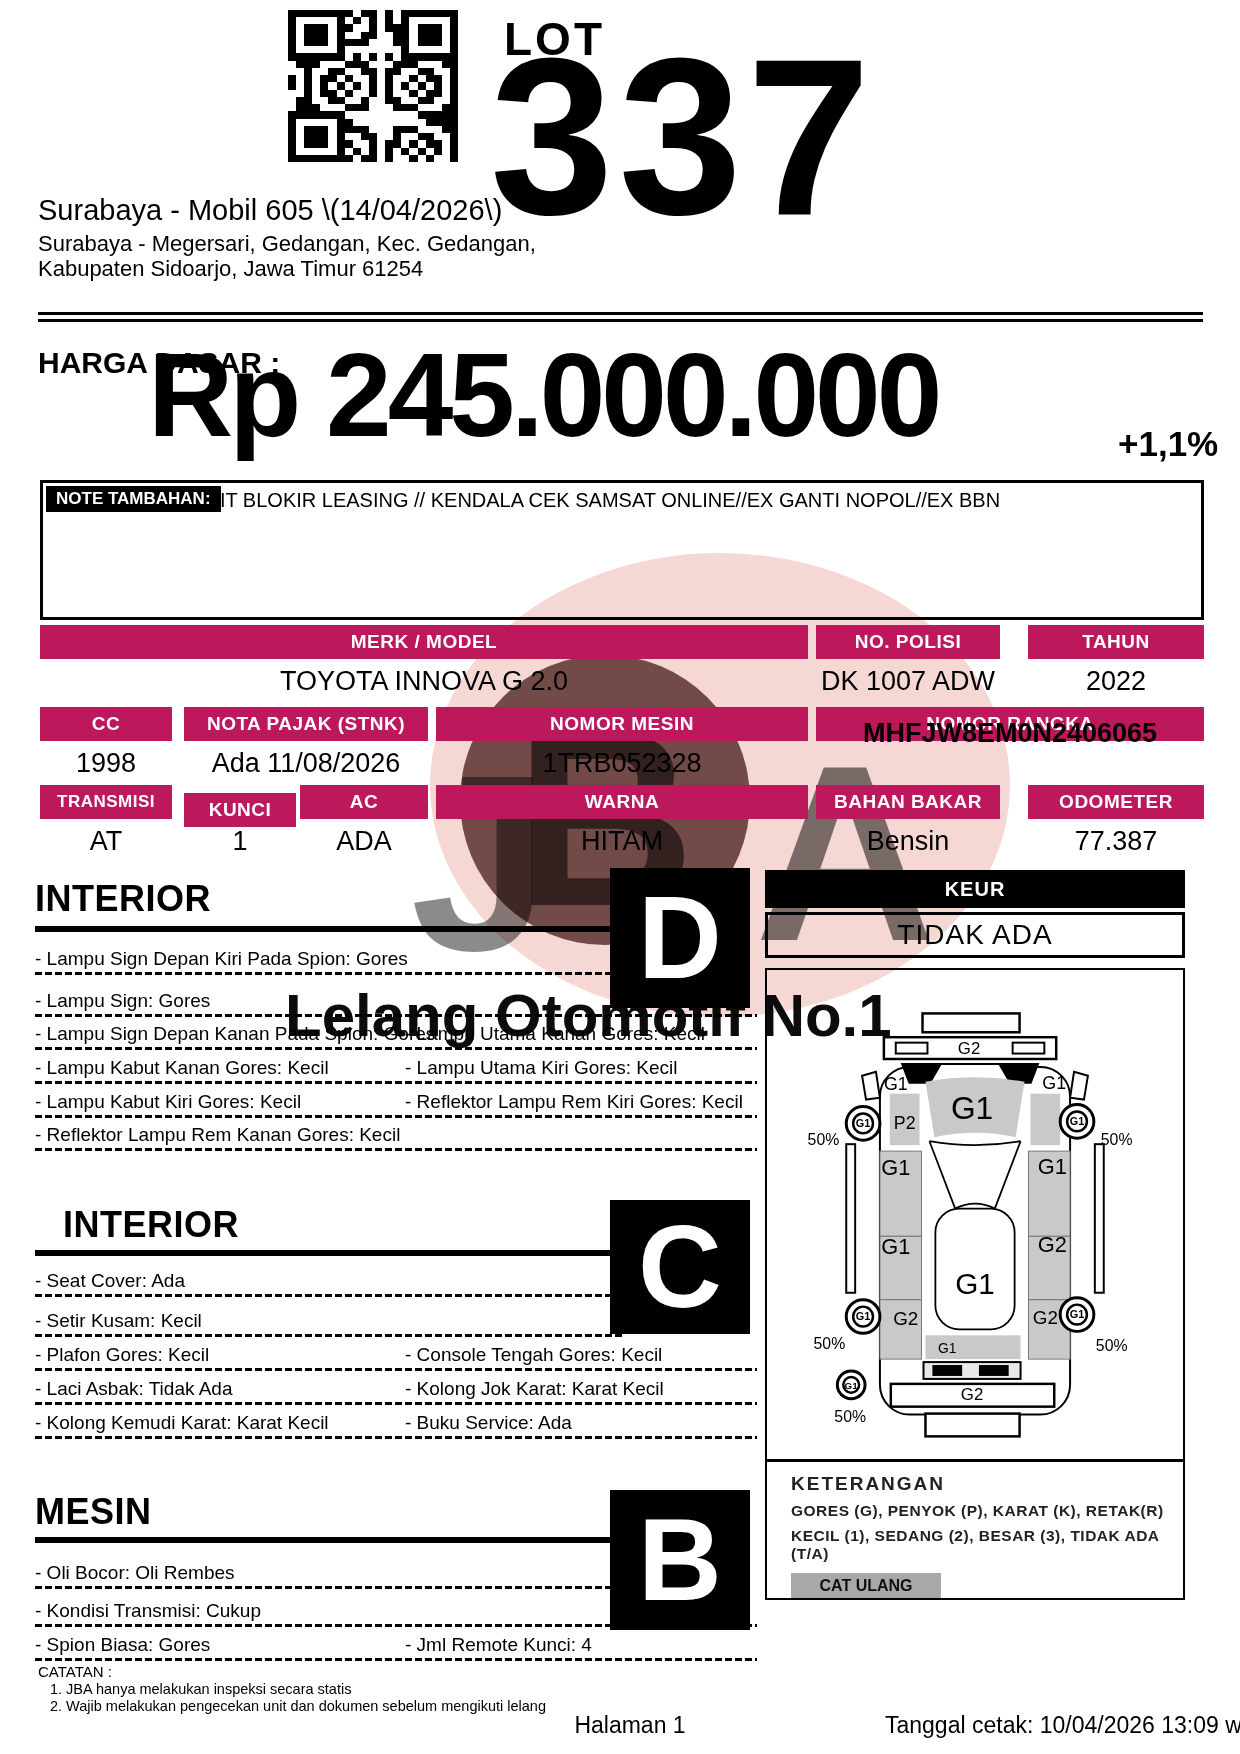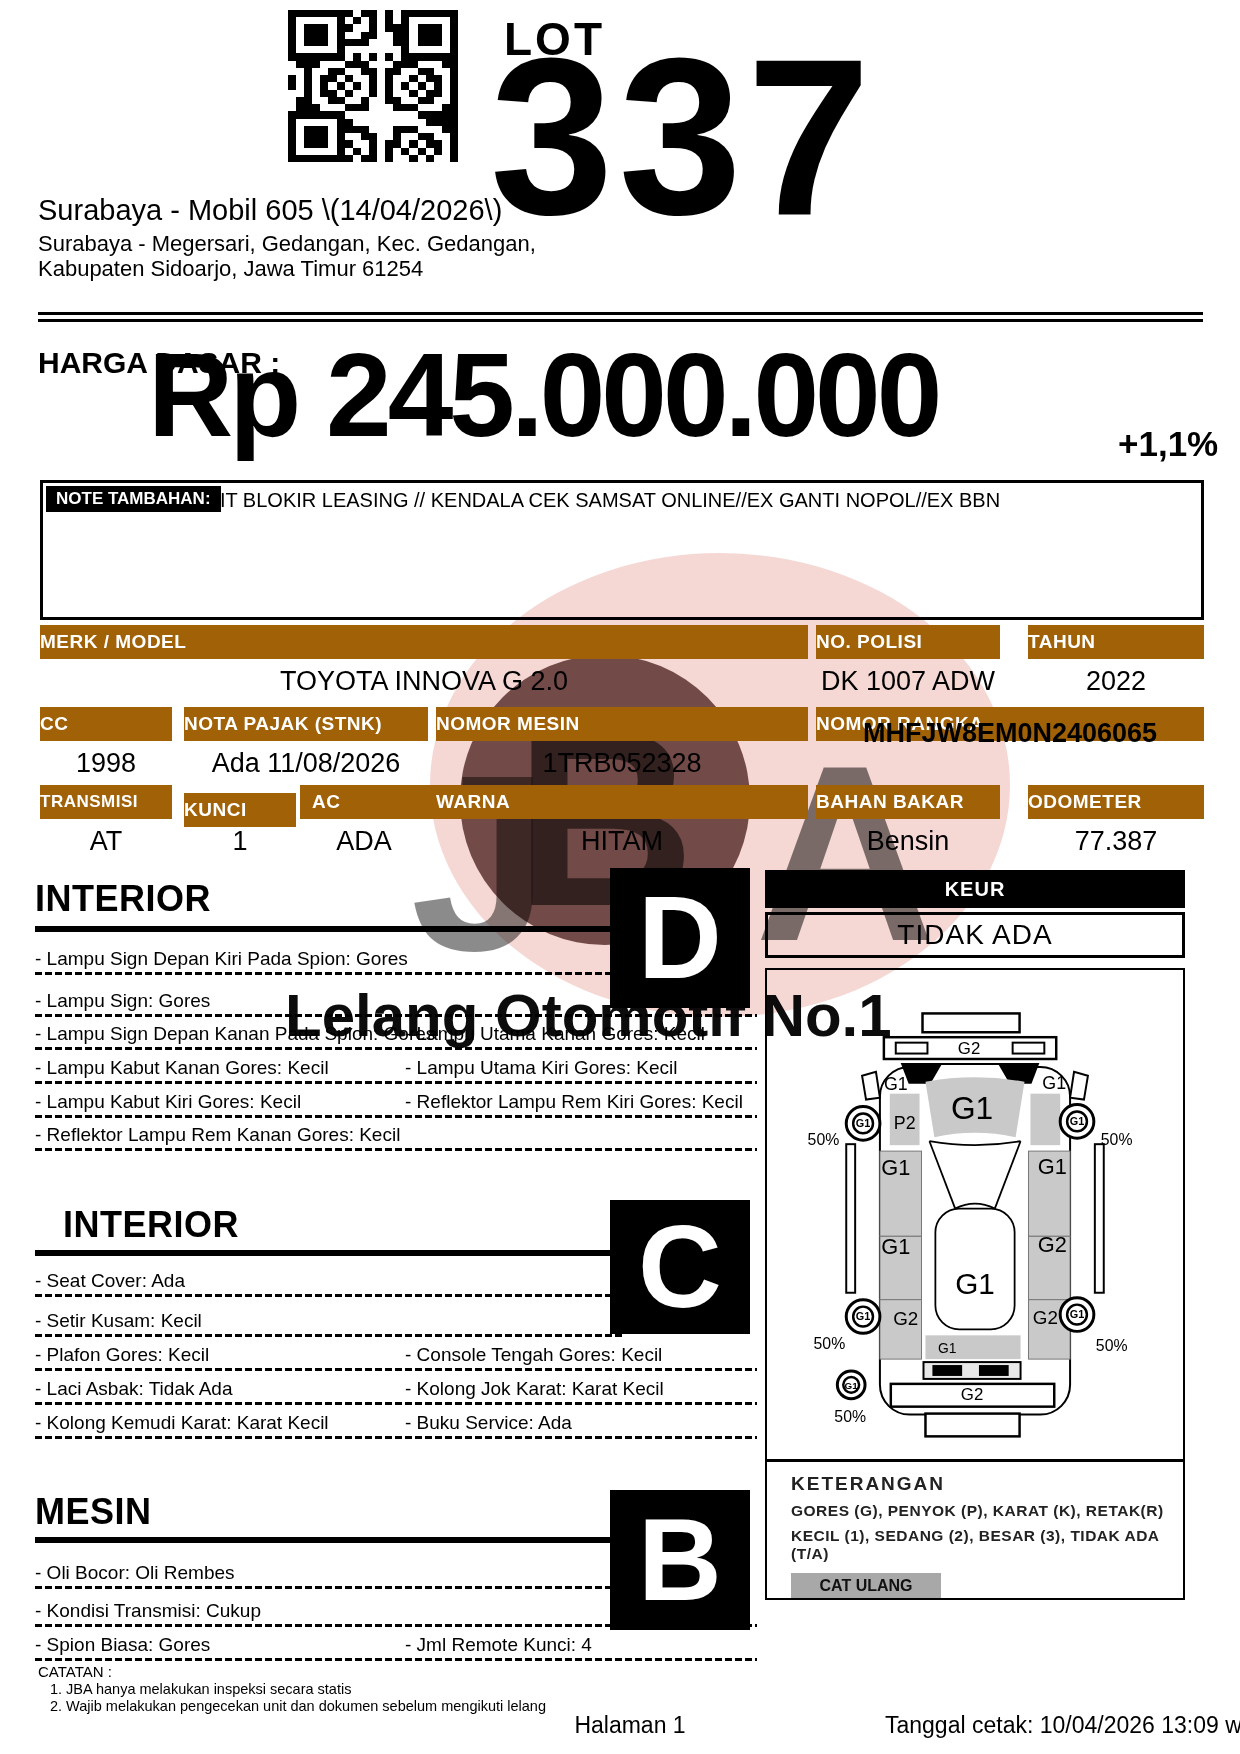--- a/index.html
+++ b/index.html
@@ -18,22 +18,22 @@
   .rule{position:absolute;left:38px;width:1165px;height:3px;background:#000;}
   .harga-label{position:absolute;left:38px;top:346px;font-size:30px;font-weight:bold;}
   .price{position:absolute;left:148px;top:336px;font-size:118px;font-weight:bold;line-height:1;letter-spacing:-4px;}
   .increment{position:absolute;left:1118px;top:424px;font-size:35px;font-weight:bold;}
   
   .note-box{position:absolute;left:40px;top:480px;width:1158px;height:134px;border:3px solid #000;}
   .note-label{position:absolute;left:3px;top:3px;background:#000;color:#fff;font-size:17px;font-weight:bold;
               padding:3px 10px;z-index:2;}
   .note-text{position:absolute;left:148px;top:6px;font-size:20px;white-space:nowrap;z-index:1;}
   
-  .hc{position:absolute;height:34px;line-height:34px;background:#a16207;color:#fff;font-size:19px;font-weight:bold;
-      letter-spacing:.5px;}
+  .hc{position:absolute;height:34px;line-height:34px;background:#be185d;color:#fff;font-size:19px;font-weight:bold;
+      text-align:center;letter-spacing:.5px;}
   .vc{position:absolute;height:38px;line-height:38px;font-size:27px;text-align:center;}
   
   .sec-title{position:absolute;left:35px;font-size:36px;font-weight:bold;letter-spacing:.5px;}
   .sec-rule{position:absolute;left:35px;width:591px;height:6px;background:#000;}
   .grade-box{position:absolute;left:610px;width:140px;background:#000;color:#fff;display:flex;
              align-items:center;justify-content:center;font-weight:bold;font-size:116px;}
   .row{position:absolute;left:35px;width:722px;height:29px;font-size:19px;}
   .row .l{position:absolute;left:0;top:2px;white-space:nowrap;}
   .row .r{position:absolute;left:370px;top:2px;white-space:nowrap;}
   .dots{position:absolute;left:0;height:3px;
@@ -349,21 +349,21 @@
     <div class="hc" style="left:184px;top:707px;width:244px;">NOTA PAJAK (STNK)</div>
     <div class="hc" style="left:436px;top:707px;width:372px;">NOMOR MESIN</div>
     <div class="hc" style="left:816px;top:707px;width:388px;">NOMOR RANGKA</div>
     <div class="vc" style="left:40px;top:744px;width:132px;">1998</div>
     <div class="vc" style="left:184px;top:744px;width:244px;">Ada 11/08/2026</div>
     <div class="vc" style="left:436px;top:744px;width:372px;">1TRB052328</div>
     <div class="vc" style="left:816px;top:714px;width:388px;font-weight:bold;">MHFJW8EM0N2406065</div>
 
     <div class="hc" style="left:40px;top:785px;width:132px;font-size:17px;">TRANSMISI</div>
     <div class="hc" style="left:184px;top:785px;width:112px;margin-top:8px;">KUNCI</div>
-    <div class="hc" style="left:300px;top:785px;width:128px;padding-left:12px;">AC</div>
+    <div class="hc" style="left:300px;top:785px;width:128px;">AC</div>
     <div class="hc" style="left:436px;top:785px;width:372px;">WARNA</div>
     <div class="hc" style="left:816px;top:785px;width:184px;">BAHAN BAKAR</div>
     <div class="hc" style="left:1028px;top:785px;width:176px;">ODOMETER</div>
     <div class="vc" style="left:40px;top:822px;width:132px;">AT</div>
     <div class="vc" style="left:184px;top:822px;width:112px;">1</div>
     <div class="vc" style="left:300px;top:822px;width:128px;">ADA</div>
     <div class="vc" style="left:436px;top:822px;width:372px;">HITAM</div>
     <div class="vc" style="left:816px;top:822px;width:184px;">Bensin</div>
     <div class="vc" style="left:1028px;top:822px;width:176px;">77.387</div>
 

